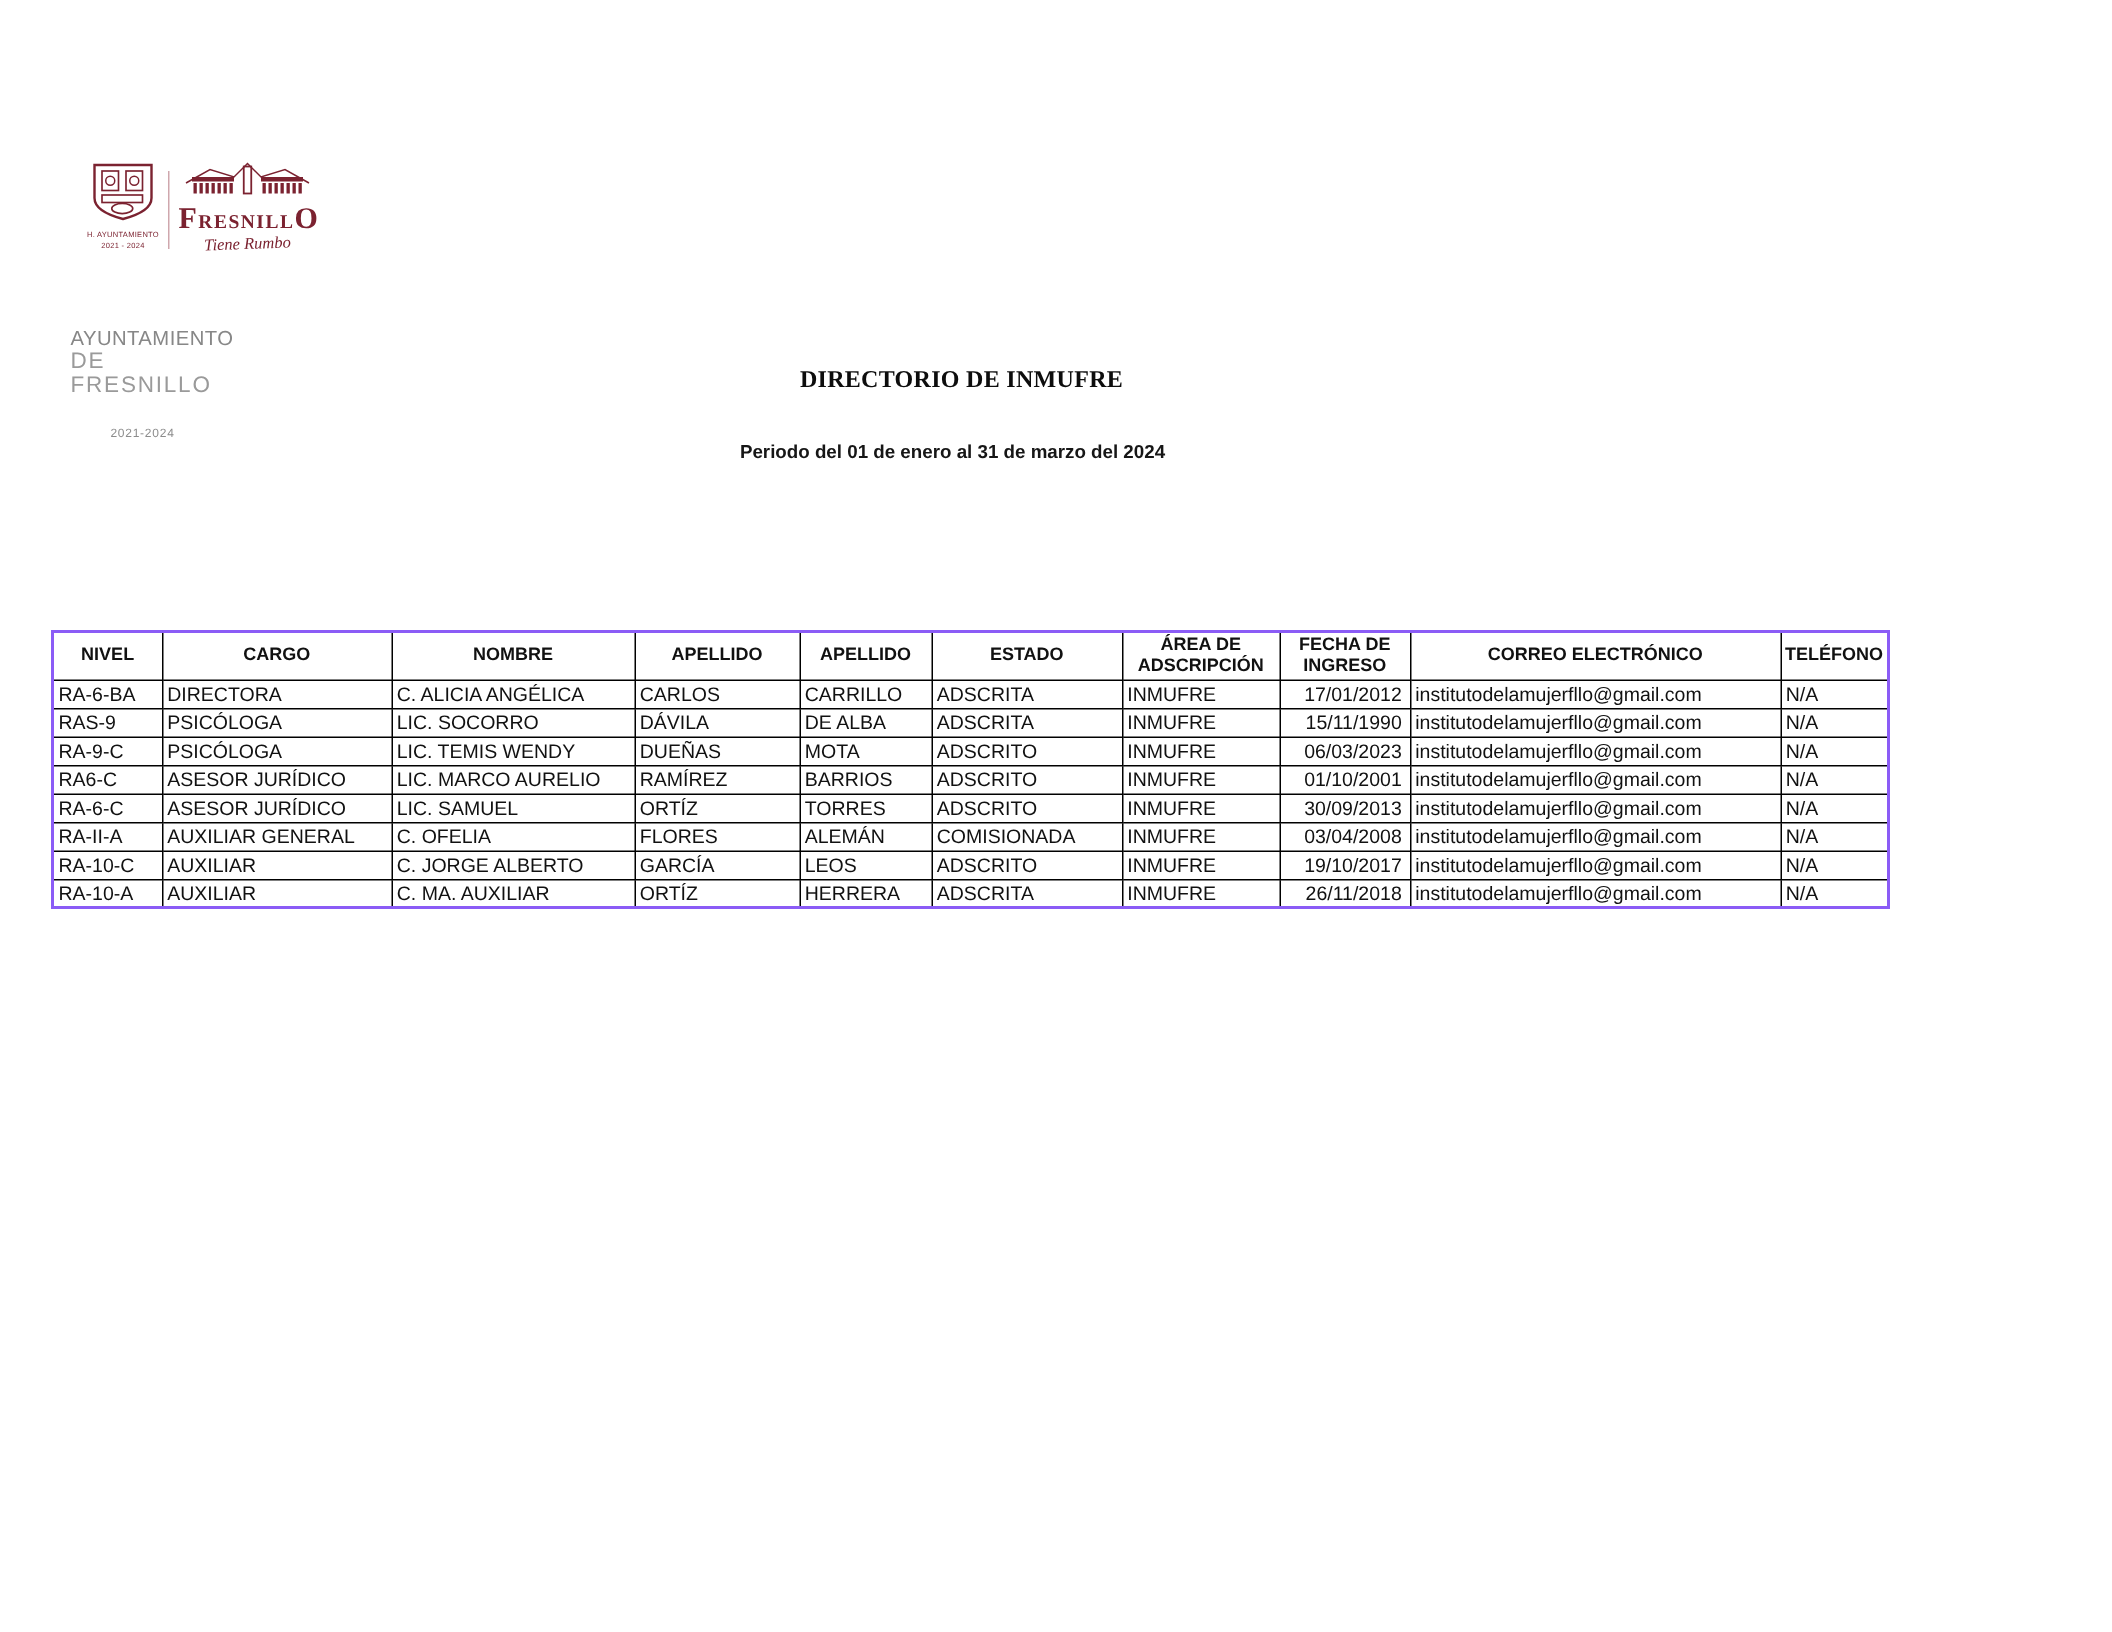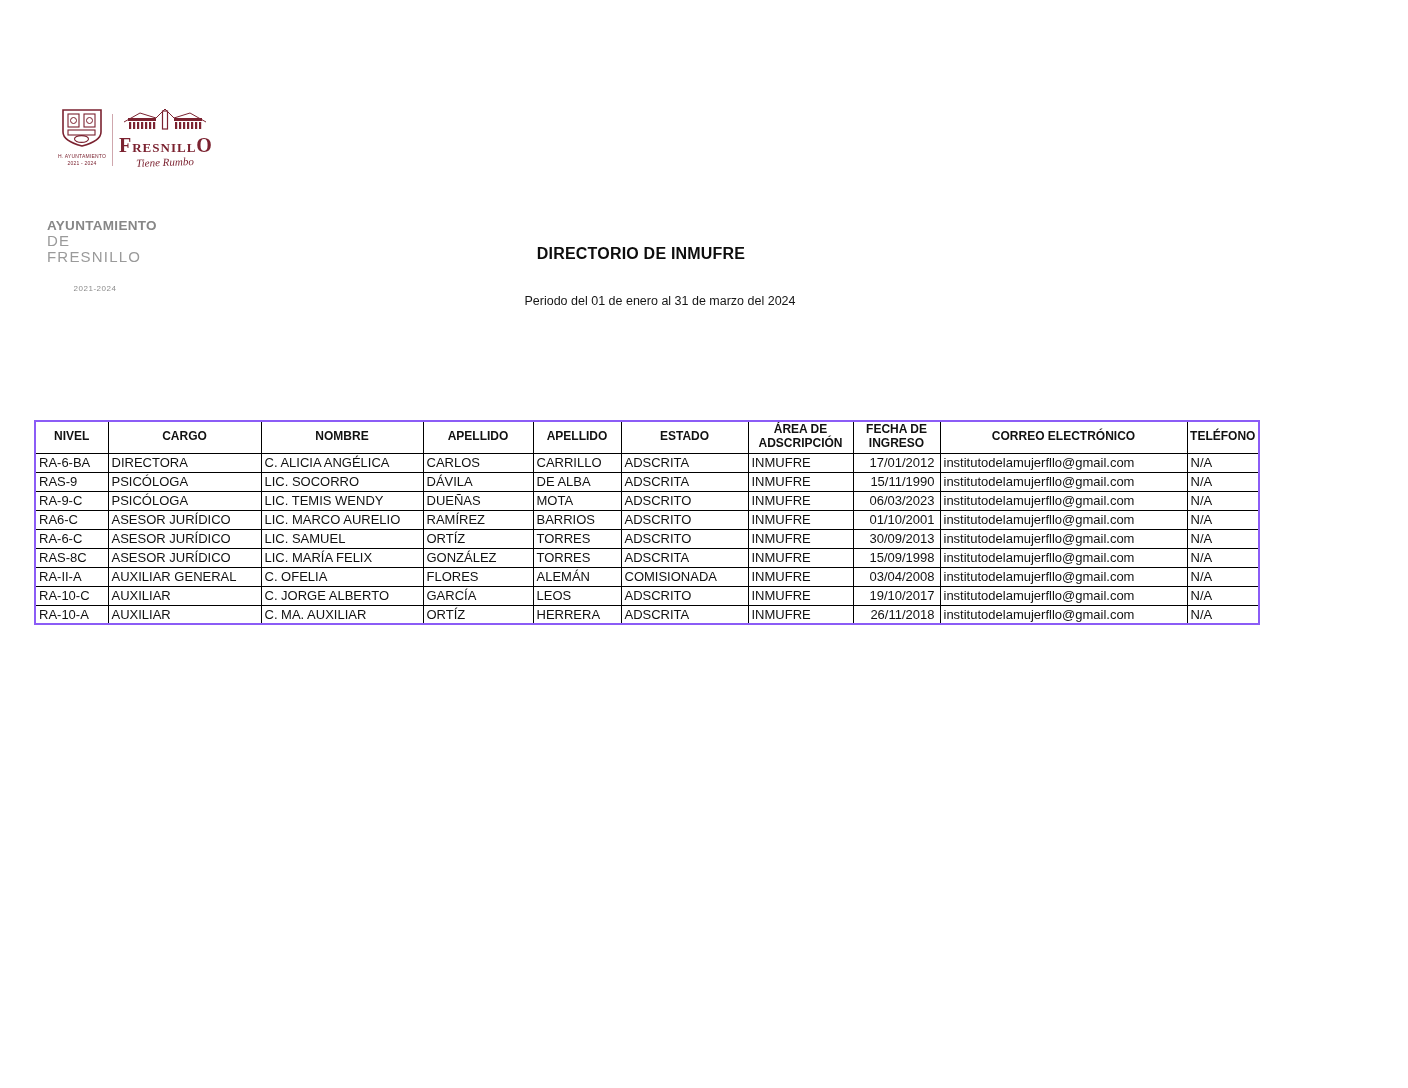--- a/index.html
+++ b/index.html
@@ -18,34 +18,34 @@
   .crest-wrap { width: 50px; text-align: center; }
   .crest-caption { font-size: 5px; color: #7b2230; line-height: 1.2; margin-top: 1px; letter-spacing: 0.2px; }
   .lockup-divider { width: 1px; height: 52px; background: #cfa7ad; margin: 6px 6px 0 5px; }
   .fresnillo-mark { width: 92px; text-align: center; color: #7b2230; }
   .fresnillo-word { font-family: "Liberation Serif", serif; font-weight: 700; letter-spacing: 1px; line-height: 1; margin-top: 1px; }
   .fresnillo-word .cap-big { font-size: 20px; }
   .fresnillo-word .cap-mid { font-size: 13px; }
   .fresnillo-tagline { font-family: "Liberation Serif", serif; font-style: italic; font-size: 11px; line-height: 1.1; margin-top: 1px; transform: rotate(-2deg); }
 
   .gray-logo { position: absolute; left: 47px; top: 218px; width: 96px; color: #8c8c8c; }
-  .gray-logo-line1 { font-weight: 700; font-size: 13.5px; letter-spacing: 0.3px; color: #878787; }
+  .gray-logo-line1 { font-weight: 400; font-size: 13.5px; letter-spacing: 0.3px; color: #878787; }
   .gray-logo-line2 { font-weight: 400; font-size: 15px; letter-spacing: 1.2px; color: #9a9a9a; line-height: 1.05; }
   .gray-logo-years { display: flex; align-items: center; gap: 16px; margin-top: 3px; flex-direction: column; }
   .gray-logo-years .rule { flex: 1; height: 1px; background: #a7a7a7; }
   .gray-logo-years .yrs { font-size: 8px; color: #8c8c8c; letter-spacing: 0.5px; }
 
   
   .doc-title {
     position: absolute; left: 641px; top: 245px; transform: translateX(-50%);
-    font-size: 16px; font-weight: 700; color: #0d0d0d; letter-spacing: 0.2px; white-space: nowrap;
+    font-size: 16px; font-weight: 700; color: #0d0d0d; letter-spacing: 0.2px; white-space: nowrap; font-family: Liberation Serif, serif;
   }
   .doc-subtitle {
-    position: absolute; left: 660px; top: 294px; transform: translateX(-50%);
-    font-size: 12.5px; font-weight: 400; color: #161616; white-space: nowrap;
+    position: absolute; left: 635px; top: 294px; transform: translateX(-50%);
+    font-size: 12.5px; font-weight: 700; color: #161616; white-space: nowrap;
   }
 
   
   table.directory {
     position: absolute; left: 34px; top: 420px;
     border-collapse: collapse;
     table-layout: fixed;
     width: 1224px;
     border: 2px solid #8b5cf6;
     background: #fff;
@@ -221,32 +221,20 @@
           <td>LIC. SAMUEL</td>
           <td>ORTÍZ</td>
           <td>TORRES</td>
           <td>ADSCRITO</td>
           <td>INMUFRE</td>
           <td>30/09/2013</td>
           <td>institutodelamujerfllo@gmail.com</td>
           <td>N/A</td>
         </tr>
         <tr>
-          <td>RAS-8C</td>
-          <td>ASESOR JURÍDICO</td>
-          <td>LIC. MARÍA FELIX</td>
-          <td>GONZÁLEZ</td>
-          <td>TORRES</td>
-          <td>ADSCRITA</td>
-          <td>INMUFRE</td>
-          <td>15/09/1998</td>
-          <td>institutodelamujerfllo@gmail.com</td>
-          <td>N/A</td>
-        </tr>
-        <tr>
           <td>RA-II-A</td>
           <td>AUXILIAR GENERAL</td>
           <td>C. OFELIA</td>
           <td>FLORES</td>
           <td>ALEMÁN</td>
           <td>COMISIONADA</td>
           <td>INMUFRE</td>
           <td>03/04/2008</td>
           <td>institutodelamujerfllo@gmail.com</td>
           <td>N/A</td>

